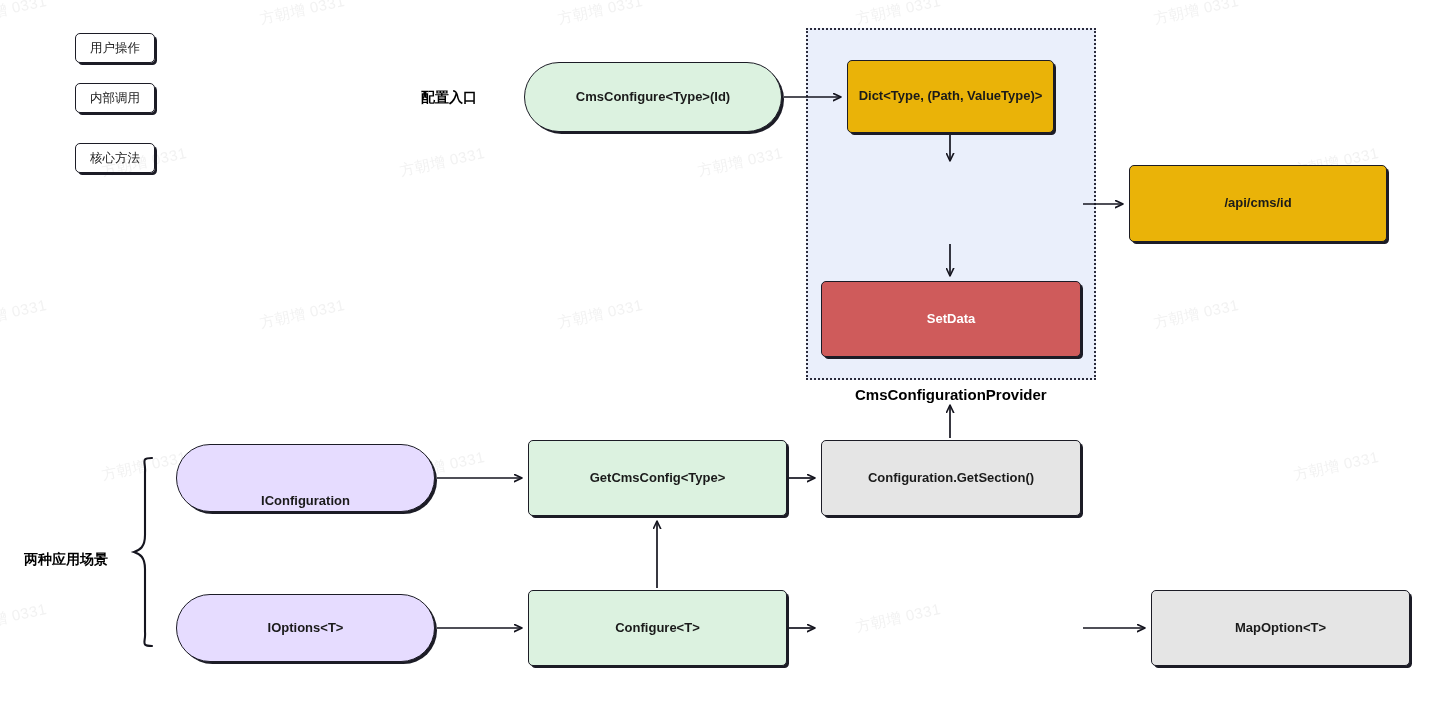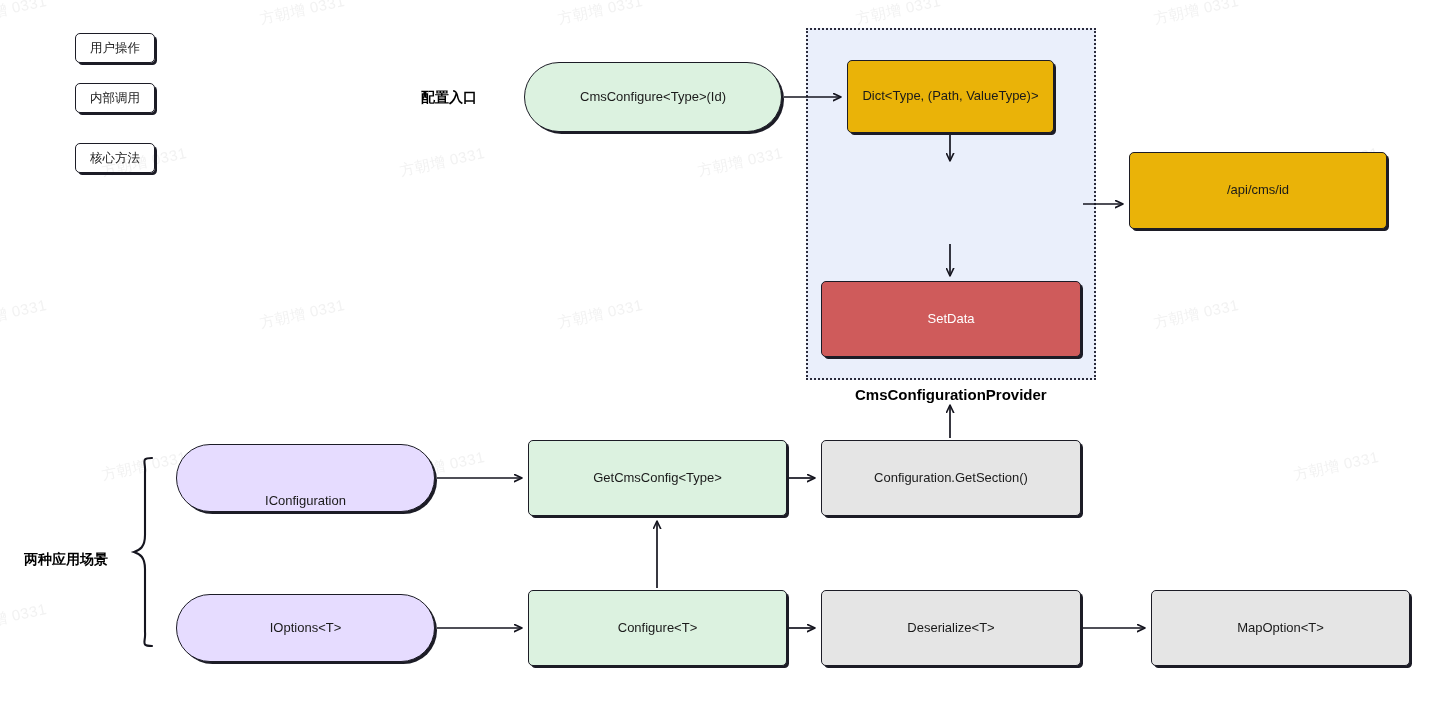--- a/index.html
+++ b/index.html
@@ -56,20 +56,21 @@
     box-sizing: border-box;
     display: flex;
     align-items: center;
     justify-content: center;
     text-align: center;
     font-size: 13px;
     line-height: 1.25;
     border: 1.6px solid #1c1c26;
     z-index: 4;
     padding: 2px 8px;
+    font-weight: bold;
   }
   .node.rect       { border-radius: 5px; }
   .node.stadium    { border-radius: 999px; }
   .node.green      { background: #dcf2e0; }
   .node.purple     { background: #e6dcff; }
   .node.lavender   { background: #e5e5e5; }
   .node.paleblue   { background: #eab308; }
   .node.red        { background: #cf5b5b; color: #ffffff; }
   .node.shadowed   { box-shadow: 2.5px 2.5px 0 -0.5px #1c1c26; }
 
@@ -173,21 +174,21 @@
 
   <div class="node rect paleblue shadowed" style="left:847px; top:60px; width:207px; height:73px;">
     <span>Dict&lt;Type, (Path, ValueType)&gt;</span>
   </div>
 
 
   <div class="node rect red shadowed" style="left:821px; top:281px; width:260px; height:76px;">
     <span>SetData</span>
   </div>
 
-  <div class="node rect paleblue shadowed" style="left:1129px; top:152px; width:258px; height:77px;">
+  <div class="node rect paleblue shadowed" style="left:1129px; top:165px; width:258px; height:77px;">
     <span>/api/cms/id</span>
   </div>
 
   <div class="node stadium purple shadowed" style="left:176px; top:444px; width:259px; height:68px;align-items:flex-end;">
     <span>IConfiguration</span>
   </div>
 
   <div class="node rect green shadowed" style="left:528px; top:440px; width:259px; height:76px;">
     <span>GetCmsConfig&lt;Type&gt;</span>
   </div>
@@ -197,23 +198,20 @@
   </div>
 
   <div class="node stadium purple shadowed" style="left:176px; top:594px; width:259px; height:68px;">
     <span>IOptions&lt;T&gt;</span>
   </div>
 
   <div class="node rect green shadowed" style="left:528px; top:590px; width:259px; height:76px;">
     <span>Configure&lt;T&gt;</span>
   </div>
 
-  <div class="node rect lavender shadowed" style="left:821px; top:590px; width:260px; height:76px;">
-    <span>Deserialize&lt;T&gt;</span>
-  </div>
 
   <div class="node rect lavender shadowed" style="left:1151px; top:590px; width:259px; height:76px;">
     <span>MapOption&lt;T&gt;</span>
   </div>
 
 </div>
 
 <svg id="edge-layer" viewBox="0 0 1444 725">
   <defs>
     <marker id="arrowhead" markerWidth="9" markerHeight="9" refX="8.4" refY="4.5" orient="auto" markerUnits="userSpaceOnUse">

